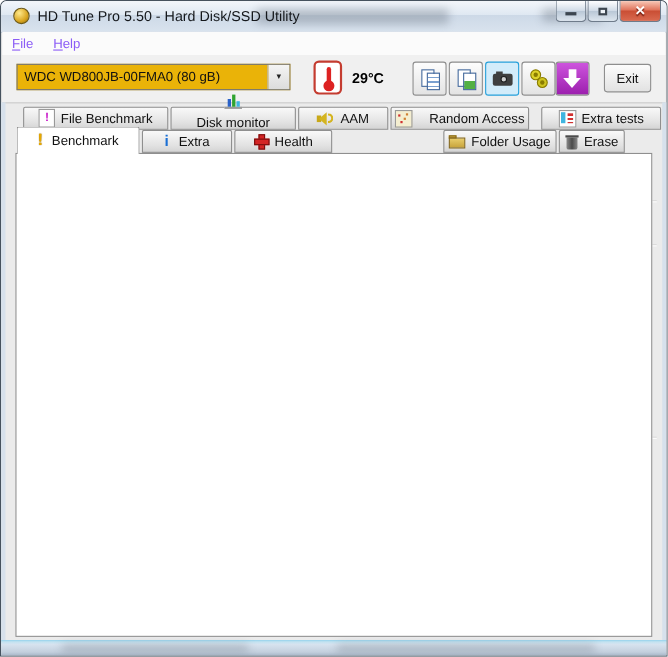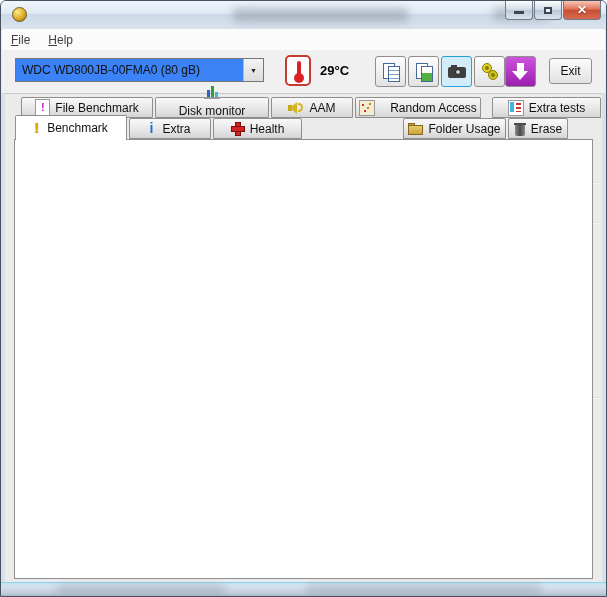--- a/index.html
+++ b/index.html
@@ -18,26 +18,26 @@
   .winbtn{position:absolute;top:0;height:19px;box-sizing:border-box;border:1px solid #6e7b8a;border-top:none;
           border-radius:0 0 4px 4px;background:linear-gradient(180deg,#fdfeff,#cfdae6 50%,#b9c7d6 51%,#dce5ee);
           display:flex;align-items:center;justify-content:center;}
   .winbtn.close{background:linear-gradient(180deg,#f7c6b5,#e0745c 45%,#c94e34 50%,#d96a50);}
   .glyph-min{width:10px;height:3px;background:#3c4650;margin-top:5px;}
   .glyph-restore{width:8px;height:7px;border:2px solid #3c4650;box-sizing:border-box;background:#eef3f8;}
   .glyph-close{color:#fff;font-weight:bold;font-size:12px;text-shadow:0 1px 1px #7a2315;}
   
   .menubar{position:absolute;left:1px;top:28px;width:603px;height:21px;background:#fbfbfb;
            border-bottom:1px solid #d9d9d9;display:flex;align-items:center;}
-  .menu-item{padding:2px 9px;color:#404040;}
+  .menu-item{padding:2px 9px;color:#8b5cf6;}
   .menu-item u{text-decoration:underline;}
   
   .toolbar{position:absolute;left:1px;top:49px;width:603px;height:43px;background:#f0f0f0;
            border-bottom:1px solid #c8c8c8;}
-  .combo{position:absolute;left:13px;top:8px;width:249px;height:24px;background:#3b82f6;
+  .combo{position:absolute;left:13px;top:8px;width:249px;height:24px;background:#eab308;
          border:1px solid #767676;box-sizing:border-box;display:flex;align-items:center;}
   .combo-text{padding-left:6px;flex:1;font-size:12px;color:#111;white-space:nowrap;overflow:hidden;}
   .combo-arrow{width:19px;height:100%;border-left:1px solid #b8b8b8;
                background:linear-gradient(180deg,#f4f4f4,#dcdcdc);display:flex;align-items:center;justify-content:center;
                font-size:7px;color:#222;}
   .thermo-box{position:absolute;left:283px;top:5px;width:26px;height:31px;background:#fff;
               border:2px solid #c43c30;border-radius:5px;box-sizing:border-box;}
   .thermo-stem{position:absolute;left:10px;top:4px;width:4px;height:16px;background:#d22;border-radius:2px;}
   .thermo-bulb{position:absolute;left:7px;top:16px;width:10px;height:10px;background:#d22;border-radius:50%;}
   .temp-text{position:absolute;left:318px;top:13px;font-size:13px;font-weight:bold;color:#000;}
@@ -98,20 +98,21 @@
 </style>
 </head>
 <body>
 
 <div class="window">
 
   <div class="titlebar">
     <div class="blur-blob" style="left:232px;top:7px;width:175px;height:14px;"></div>
     <div class="blur-blob" style="left:492px;top:7px;width:55px;height:12px;"></div>
     <div class="app-icon"></div>
+    <div class="title-text">HD Tune Pro 5.50 - Hard Disk/SSD Utility</div>
     <div class="winbtn" style="left:504px;width:28px;">
         <span class="glyph-min"></span>
       </div>
     <div class="winbtn" style="left:533px;width:28px;">
         <span class="glyph-restore"></span>
       </div>
     <div class="winbtn close" style="left:562px;width:38px;">
         <span class="glyph-close">✕</span>
       </div>
   </div>

